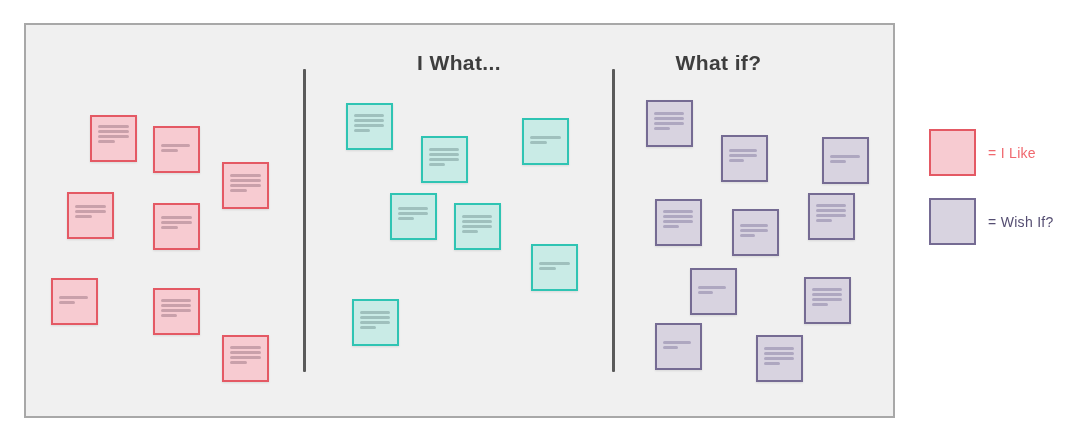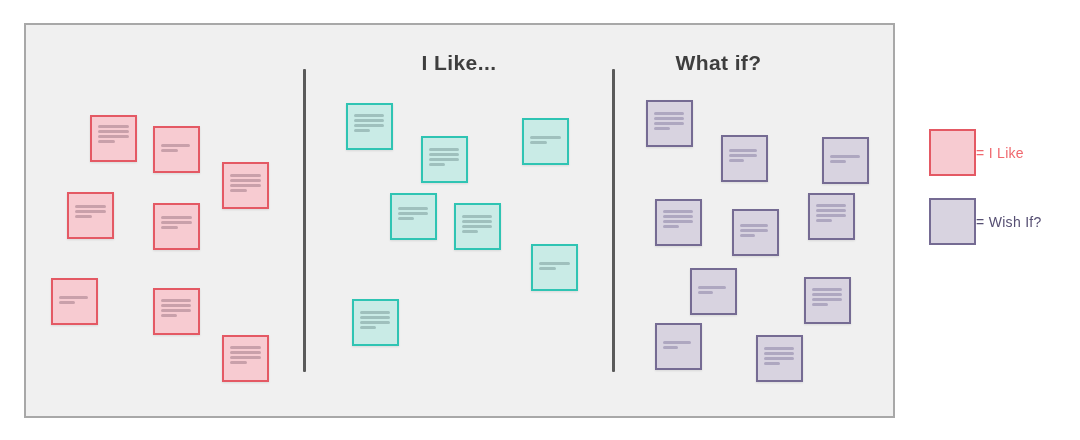--- a/index.html
+++ b/index.html
@@ -76,33 +76,34 @@
     align-items: center;
   }
   .legend-swatch {
     width: 47px;
     height: 47px;
     box-sizing: border-box;
     border: 2px solid;
     flex: 0 0 auto;
   }
   .legend-label {
+    margin-left: 12px;
     font-size: 14px;
     letter-spacing: 0.3px;
     white-space: nowrap;
   }
 </style>
 </head>
 <body>
 
 <div class="stage">
 
   <div class="panel" style="background: rgb(240, 240, 240); border-color: rgb(168, 168, 168);"></div>
 
-  <div class="col-title t2" style="color: rgb(62, 62, 62);">I Like...</div>
+  <div class="col-title t2" style="color: rgb(62, 62, 62);">I What...</div>
   <div class="col-title t3" style="color: rgb(62, 62, 62);">What if?</div>
 
   <div class="divider d1" style="background: rgb(90, 90, 90);"></div>
   <div class="divider d2" style="background: rgb(90, 90, 90);"></div>
 
   <div id="notes-layer">
       <div class="note" style="left: 90px; top: 115px; background: rgb(247, 203, 209); border-color: rgb(228, 89, 100); padding-top: 8px;">
         <div class="ln" style="width: 31px; background: rgb(201, 160, 170);"></div>
         <div class="ln" style="width: 31px; background: rgb(201, 160, 170);"></div>
         <div class="ln" style="width: 31px; background: rgb(201, 160, 170);"></div>

